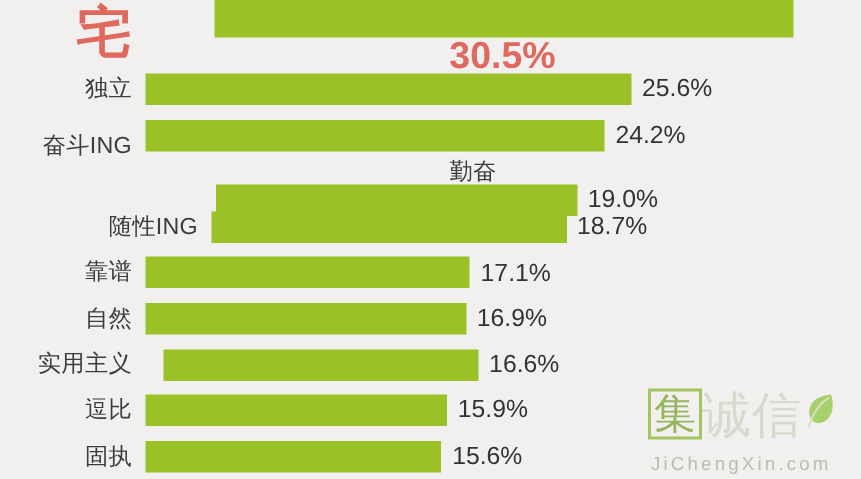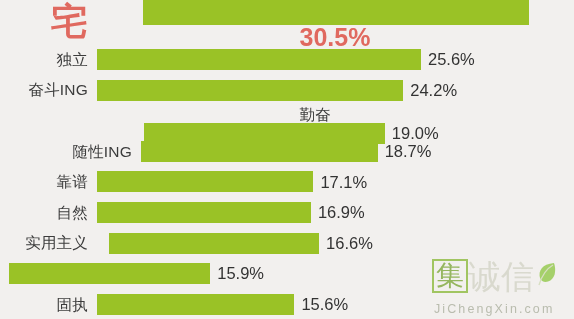--- a/index.html
+++ b/index.html
@@ -144,21 +144,21 @@
         <div class="value">30.5%</div>
       </div>
     </div>
     <div class="row" style="top: 44px; align-items: center;">
       <div class="label">独立</div>
       <div class="bar-wrap">
         <div class="bar" style="width: 323.987px;"></div>
         <div class="value">25.6%</div>
       </div>
     </div>
-    <div class="row" style="top: 74.6px;">
+    <div class="row" style="top: 74.6px; align-items: flex-end;">
       <div class="label">奋斗ING</div>
       <div class="bar-wrap">
         <div class="bar" style="width: 306.269px;"></div>
         <div class="value">24.2%</div>
       </div>
     </div>
     <div class="row" style="top: 107px; flex-direction: column;">
       <div class="label">勤奋</div>
       <div class="bar-wrap">
         <div class="bar" style="width: 240.459px;"></div>
@@ -187,20 +187,21 @@
       </div>
     </div>
     <div class="row" style="top: 227.6px; gap: 12px;">
       <div class="label">实用主义</div>
       <div class="bar-wrap">
         <div class="bar" style="width: 210.085px;"></div>
         <div class="value">16.6%</div>
       </div>
     </div>
     <div class="row" style="top: 258.2px;">
+      <div class="label">逗比</div>
       <div class="bar-wrap">
         <div class="bar" style="width: 201.226px;"></div>
         <div class="value">15.9%</div>
       </div>
     </div>
     <div class="row" style="top: 288.8px;">
       <div class="label">固执</div>
       <div class="bar-wrap">
         <div class="bar" style="width: 197.43px;"></div>
         <div class="value">15.6%</div>

